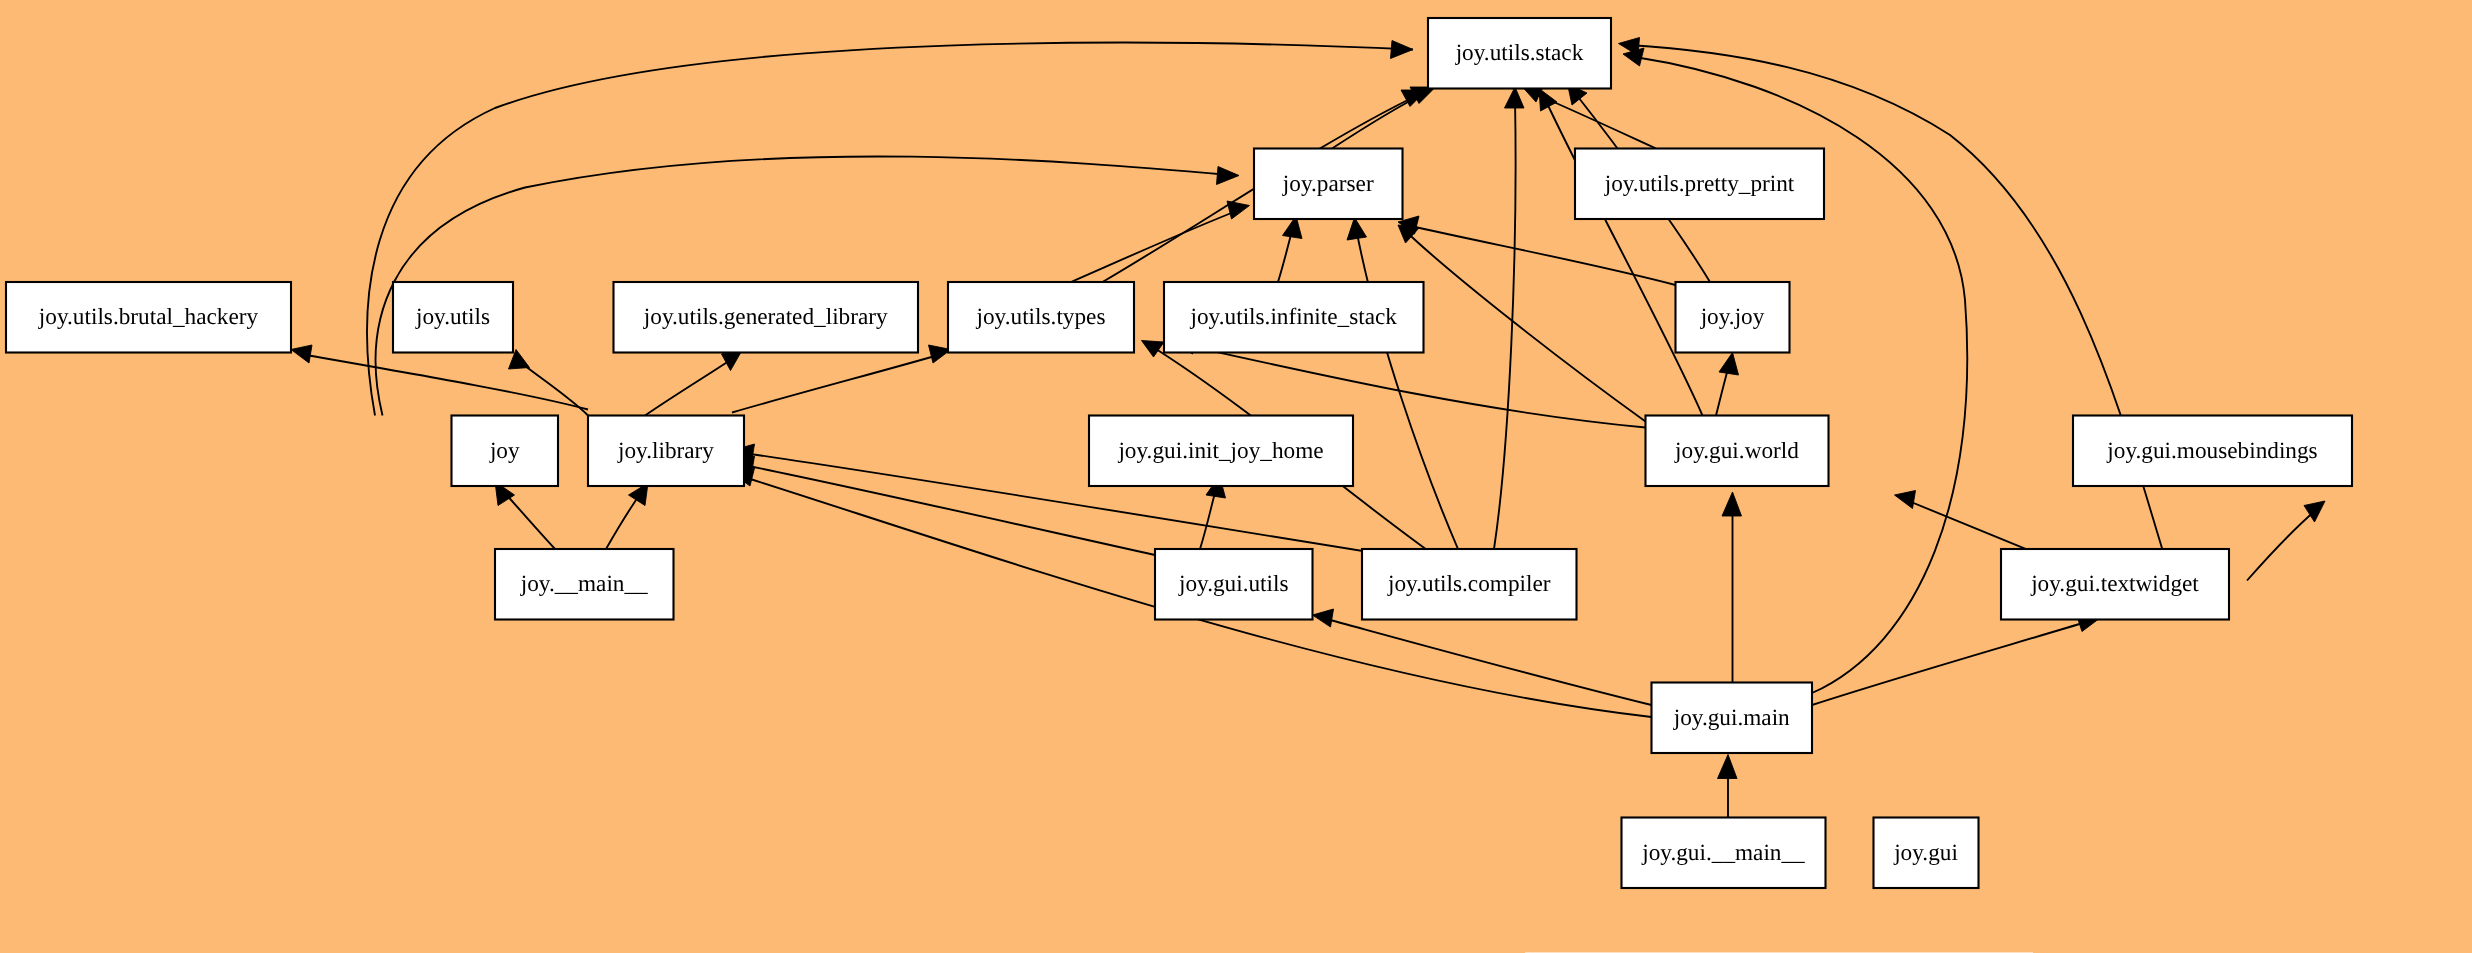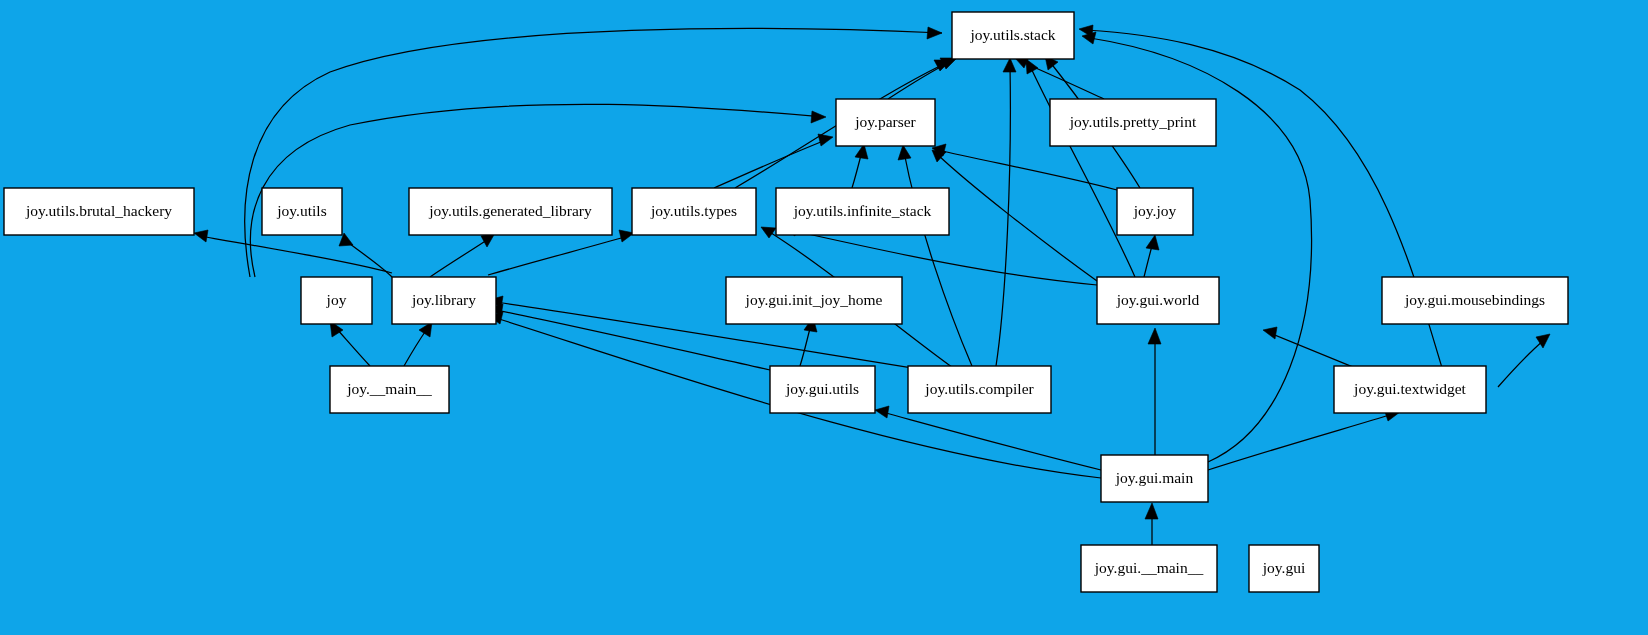--- a/index.html
+++ b/index.html
@@ -4,21 +4,21 @@
 <style>
   html, body {
     margin: 0;
     padding: 0;
     background: #ffffff;
   }
   #canvas {
     position: relative;
     width: 1648px;
     height: 635px;
-    background: #0ea5e9;
+    background: #fdba74;
     overflow: hidden;
     font-family: "Liberation Serif", "DejaVu Serif", serif;
   }
   svg#graph {
     position: absolute;
     left: 0;
     top: 0;
     width: 1648px;
     height: 635px;
   }

